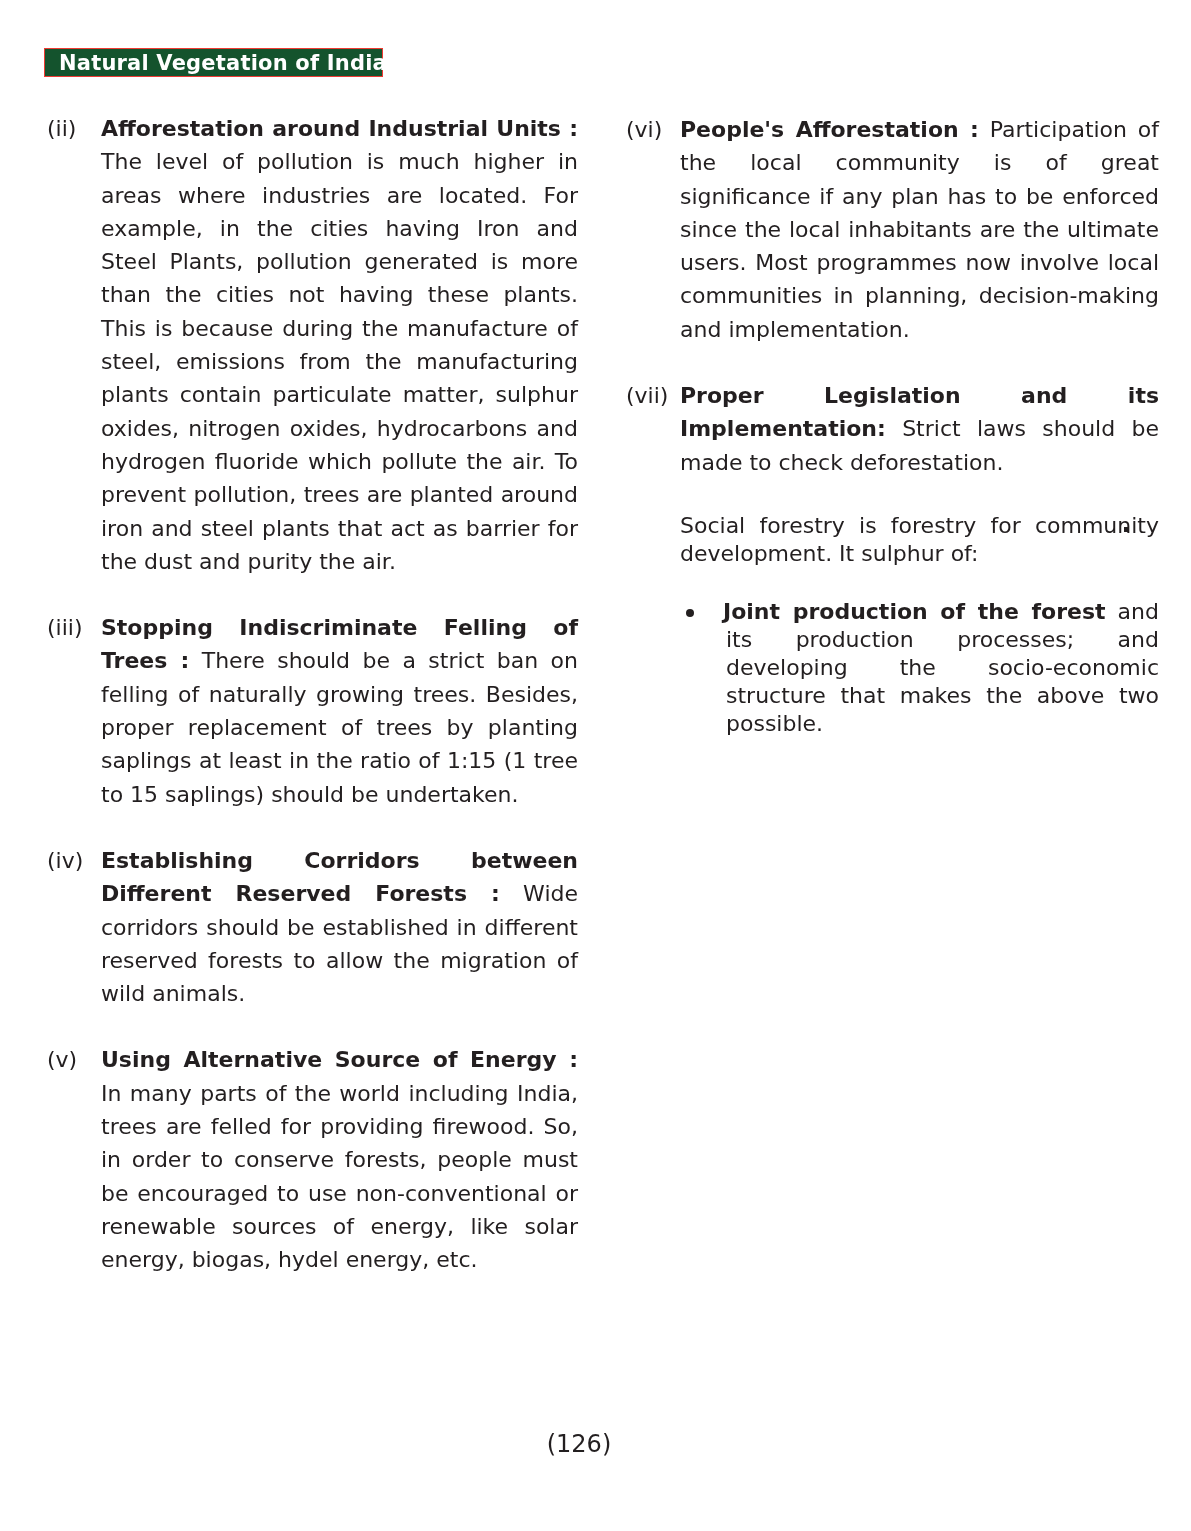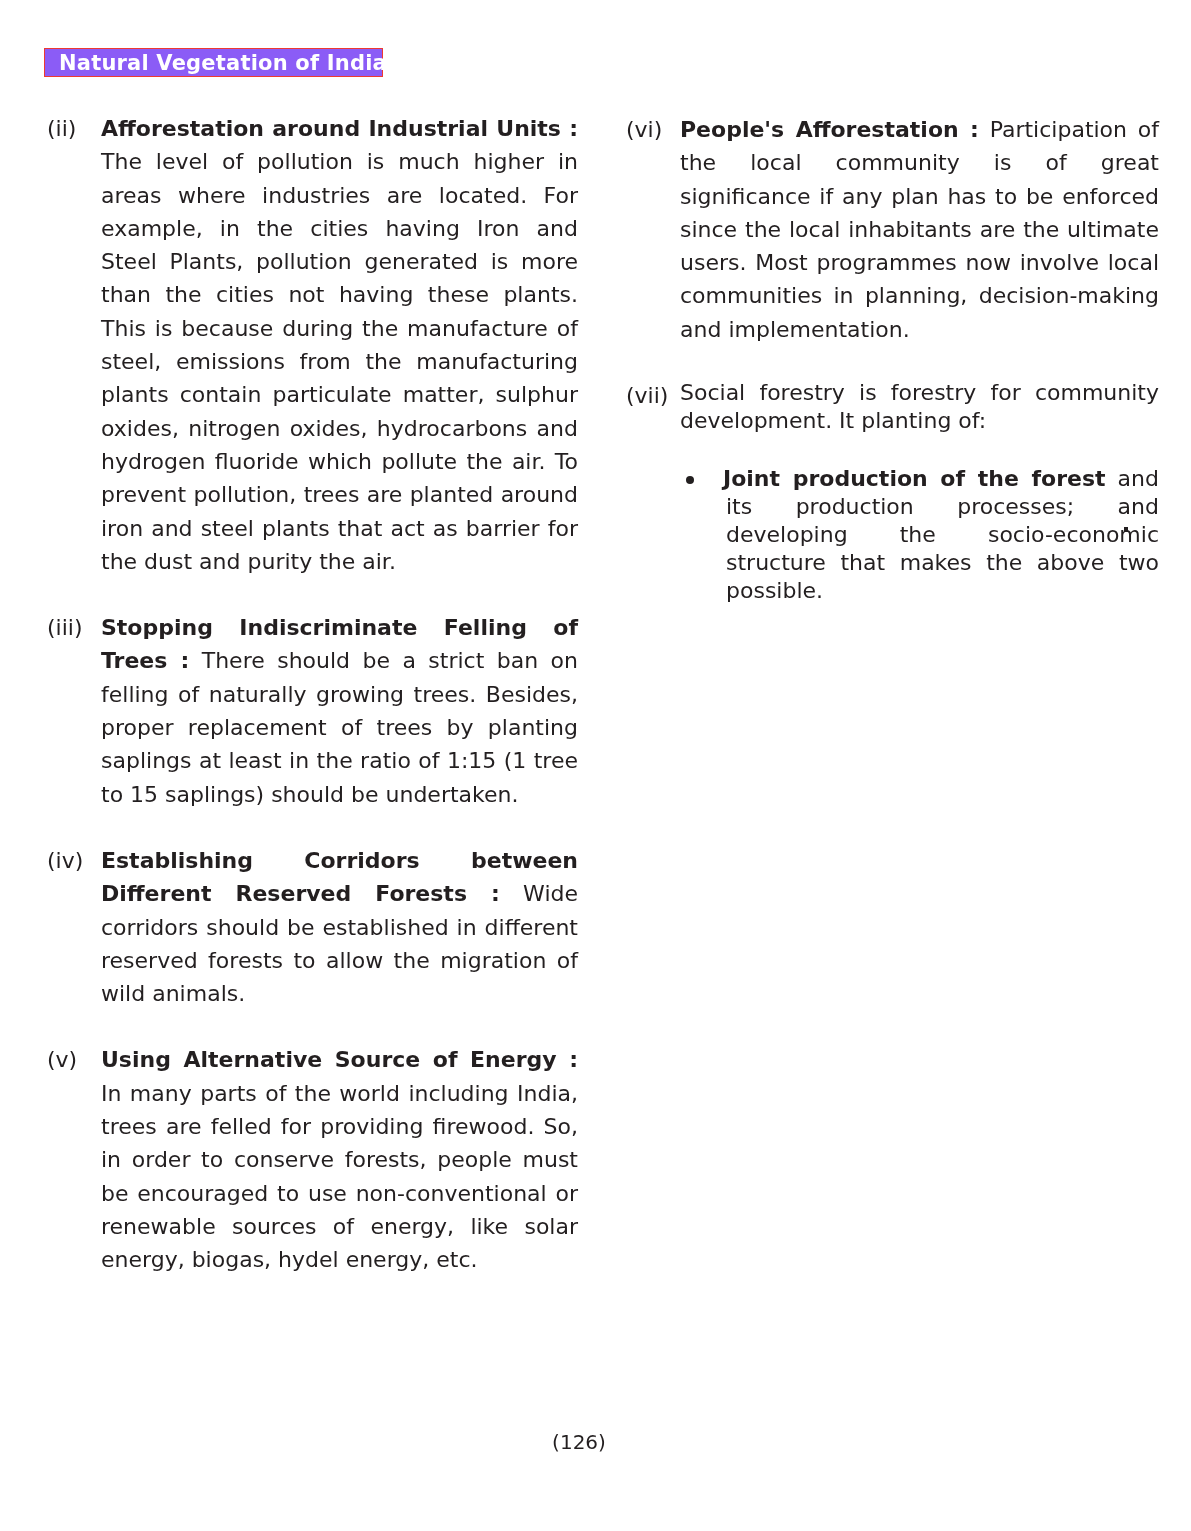--- a/index.html
+++ b/index.html
@@ -3,21 +3,21 @@
   <meta charset="utf-8">
   <style>
     html, body { margin: 0; padding: 0; background: #ffffff; }
     body {
       width: 1191px; height: 1531px; position: relative; overflow: hidden;
       font-family: "DejaVu Sans", "Liberation Sans", sans-serif;
       color: #231f20;
     }
     .header-bar {
       position: absolute; left: 44px; top: 48px; width: 339px; height: 29px;
-      background: #8b5cf6; border: 1px solid #ee3a32;
+      background: #14532d; border: 1px solid #ee3a32;
       color: #ffffff; font-size: 21px; font-weight: bold;
       line-height: 29px; box-sizing: border-box; padding-left: 14px;
       letter-spacing: 0.2px; white-space: nowrap;
     }
     .col {
       position: absolute; top: 112px;
       font-size: 22px; line-height: 33.3px;
     }
     .col.left { left: 47px; width: 531px; }
     .col.right { left: 626px; width: 533px; top: 113px; }
@@ -26,21 +26,21 @@
     .item .text { text-align: justify; }
     .item .text b { font-weight: bold; }
     .col.right .item.viii { padding-left: 54px; line-height: 28px; margin-top: 0; }
     .col.right .item.viii .num-inline { font-weight: normal; }
     .viii-head { margin-left: -54px; text-align: justify; }
     .bullets { list-style: none; margin: 30px 0 0 0; padding: 0; }
     .bullets li { position: relative; padding-left: 46px; text-align: justify; margin-bottom: 28px; line-height: 28px; }
     .bullets li .dot { position: absolute; left: 6px; top: 11px; width: 8px; height: 8px; border-radius: 50%; background: #231f20; }
     .bullets li .first { margin-left: -3px; }
     .stray-mark { position: absolute; left: 1124px; top: 527px; width: 4px; height: 5px; background: #231f20; }
-    .page-num { position: absolute; left: 0; width: 1158px; top: 1430px; text-align: center; font-size: 20px; color: #231f20; }
+    .page-num { position: absolute; left: 0; width: 1158px; top: 1430px; text-align: center; font-size: 24px; color: #231f20; }
   </style>
 </head>
 <body>
 
 <div class="header-bar">Natural Vegetation of India</div>
 
 <div class="col left">
   <div class="item">
     <span class="num">(ii)</span>
     <div class="text"><b>Afforestation around Industrial Units :</b><span> The level of pollution is much higher in areas where industries are located. For example, in the cities having Iron and Steel Plants, pollution generated is more than the cities not having these plants. This is because during the manufacture of steel, emissions from the manufacturing plants  contain particulate matter, sulphur oxides, nitrogen oxides, hydrocarbons and hydrogen fluoride which pollute the air. To prevent pollution, trees are planted around iron and steel plants that act as barrier for the dust and purity the air.</span></div>
@@ -59,23 +59,24 @@
   </div>
 </div>
 
 <div class="col right">
   <div class="item">
     <span class="num">(vi)</span>
     <div class="text"><b>People's Afforestation :</b><span> Participation of the local community is of great significance if any plan has to be enforced since the local inhabitants are the ultimate users. Most programmes now involve local communities in planning, decision-making and implementation.</span></div>
   </div>
   <div class="item">
     <span class="num">(vii)</span>
+    <div class="text"><b>Proper Legislation and its Implementation:</b><span> Strict laws should be made to check deforestation.</span></div>
   </div>
   <div class="item viii">
-    <div class="text">Social forestry is forestry for community development. It planting of:</div>
+    <div class="text">Social forestry is forestry for community development. It sulphur of:</div>
     <ul class="bullets">
       <li>
         <span class="dot"></span>
         <b class="first">Joint production of the forest</b><span> and its production processes; and developing the socio-economic structure that makes the above two possible.</span>
       </li>
     </ul>
   </div>
 </div>
 
 <div class="stray-mark"></div>

